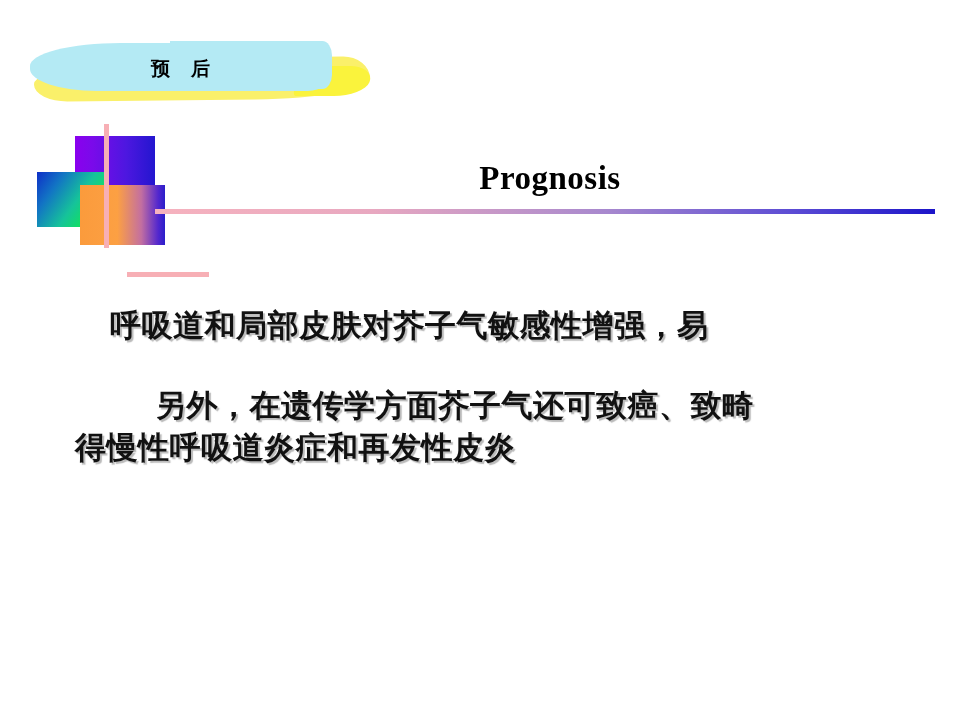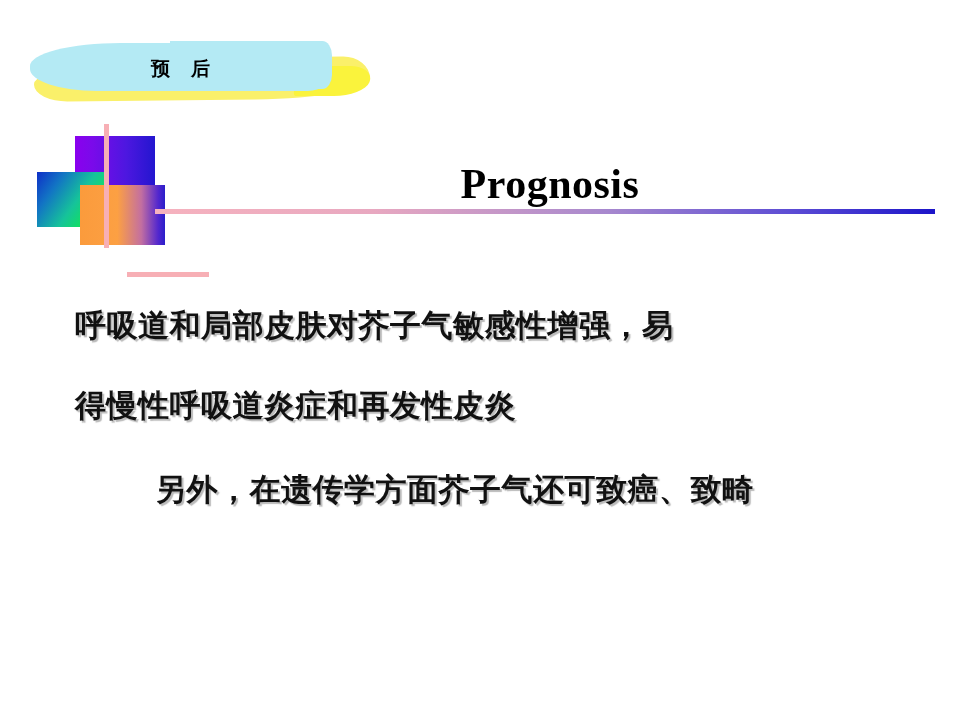--- a/index.html
+++ b/index.html
@@ -132,21 +132,21 @@
   }
 
   
   .heading {
     position: absolute;
     left: 160px;
     top: 160px;
     width: 780px;
     text-align: center;
     font-family: "Liberation Serif", "DejaVu Serif", serif;
-    font-size: 42px;
+    font-size: 33px;
     font-weight: bold;
     color: #000000;
     letter-spacing: 0.5px;
   }
 
   
   .rule {
     position: absolute;
     left: 155px;
     top: 209px;
@@ -165,21 +165,21 @@
   .line {
     font-family: "DejaVu Sans", "Liberation Sans", sans-serif;
     font-size: 31px;
     font-weight: bold;
     color: #111111;
     text-shadow: 2px 2px 1px rgba(130,130,130,0.55);
     white-space: pre;
     letter-spacing: 0.5px;
   }
   .line-1 {
-    margin-left: 75px;
+    margin-left: 110px;
     margin-bottom: 38px;
   }
   .line-2 {
     margin-left: 75px;
     margin-bottom: 42px;
   }
   .line-3 {
     margin-left: 155px;
   }
 </style>
@@ -203,17 +203,17 @@
     <div class="pink-v"></div>
     <div class="pink-h"></div>
   </div>
 
   <div class="heading">Prognosis</div>
 
   <div class="rule"></div>
 
   <div class="body-text">
     <div class="line line-1">呼吸道和局部皮肤对芥子气敏感性增强，易</div>
+    <div class="line line-3">另外，在遗传学方面芥子气还可致癌、致畸</div>
     <div class="line line-2">得慢性呼吸道炎症和再发性皮炎</div>
-    <div class="line line-3">另外，在遗传学方面芥子气还可致癌、致畸</div>
   </div>
 
 </div>
 
 </body></html>

